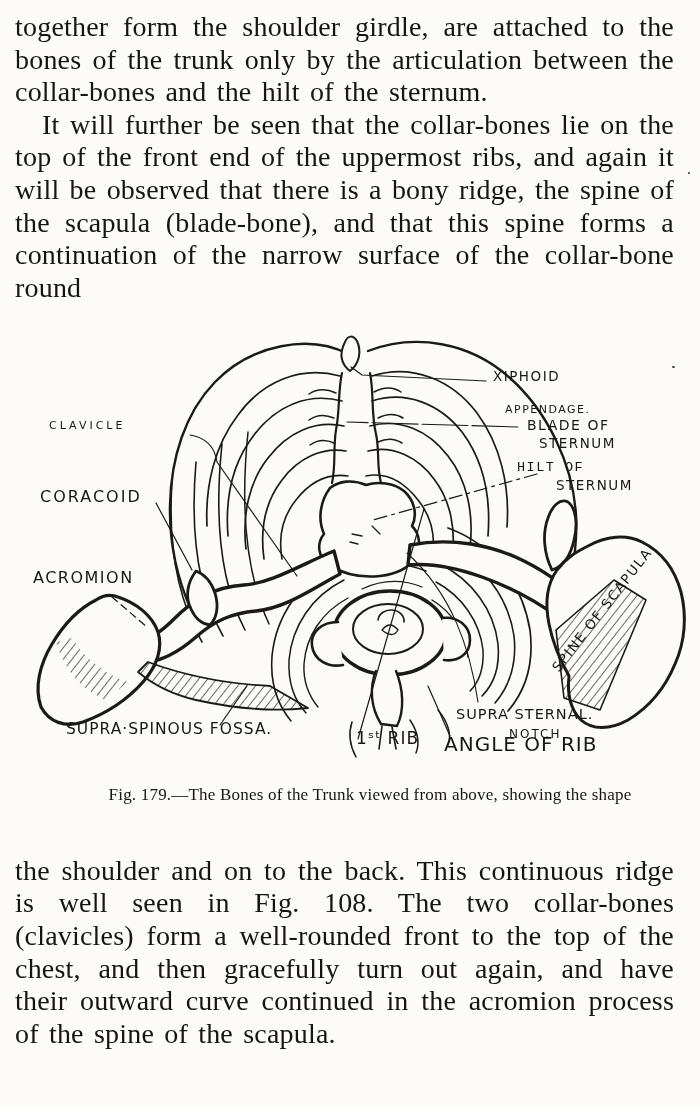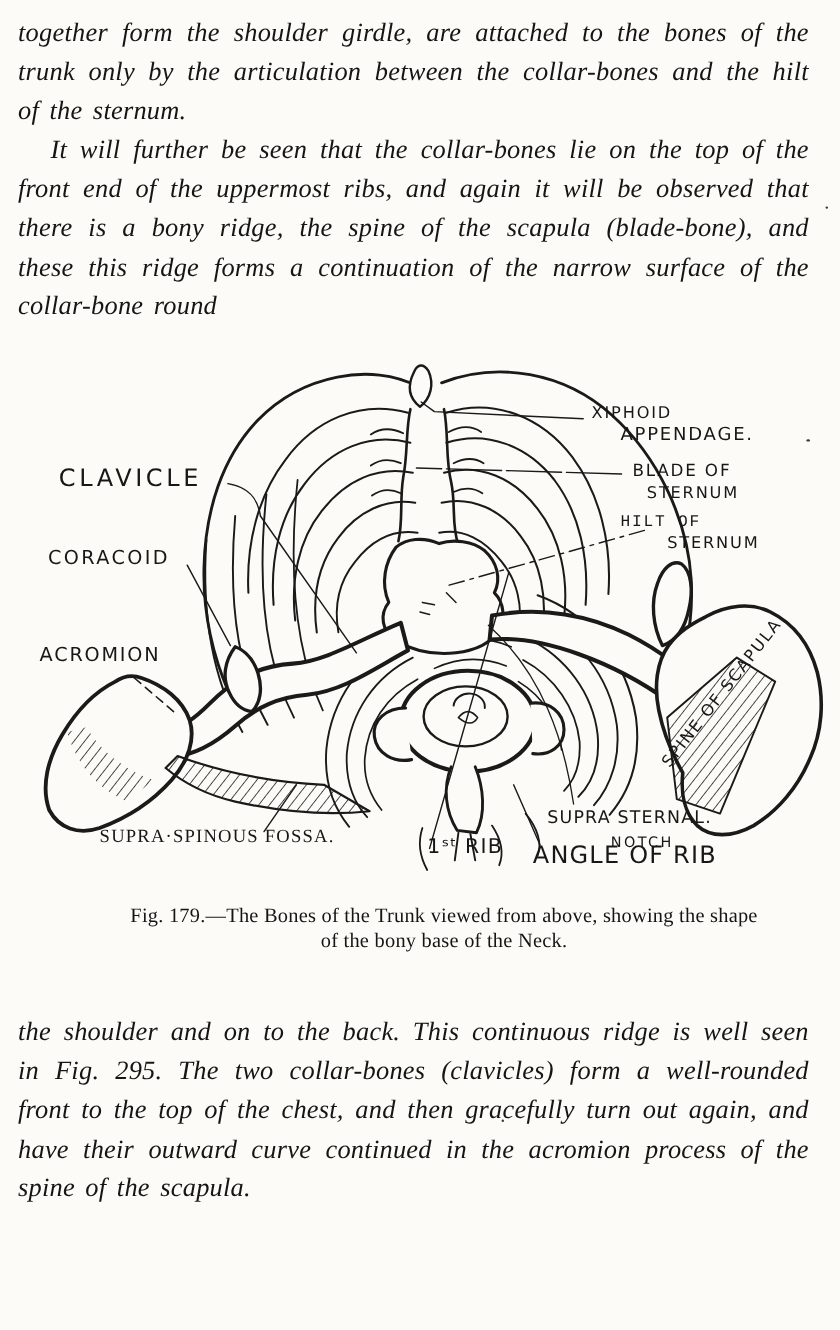--- a/index.html
+++ b/index.html
@@ -4,26 +4,25 @@
 <style>
   html,body{margin:0;padding:0;}
   body{
     width:700px;height:1108px;overflow:hidden;
     background:#fcfbf7;color:#161514;
     font-family:"Liberation Serif", serif;
     position:relative;
   }
   .text-block{
     margin:0 26px 0 15px;
-    font-size:22px;
+    font-size:28px;
     line-height:32.6px;
     text-align:justify;
     letter-spacing:0.2px;
     word-spacing:3px;
-    font-style:italic;
   }
   p{margin:0;}
   .first-para{padding-top:11px;}
   .indent{text-indent:27px;}
   .figure-wrap{
     position:relative;
     width:700px;height:445px;
     margin-top:26px;
   }
   .figure-wrap svg{position:absolute;left:0;top:0;}
@@ -45,21 +44,21 @@
   }
   .caption .cap-line{display:block;}
   .lower-text{margin-top:49px;}
   .speck{position:absolute;background:#3a3733;border-radius:50%;}
 </style>
 </head>
 <body>
 
 <div class="text-block first-para">
   <p>together form the shoulder girdle, are attached to the bones of the trunk only by the articulation between the collar-bones and the hilt of the sternum.</p>
-  <p class="indent">It will further be seen that the collar-bones lie on the top of the front end of the uppermost ribs, and again it will be observed that there is a bony ridge, the spine of the scapula (blade-bone), and these this ridge forms a continuation of the narrow surface of the collar-bone round</p>
+  <p class="indent">It will further be seen that the collar-bones lie on the top of the front end of the uppermost ribs, and again it will be observed that there is a bony ridge, the spine of the scapula (blade-bone), and that this spine forms a continuation of the narrow surface of the collar-bone round</p>
 </div>
 
 <div class="figure-wrap">
   <svg width="700" height="445" viewBox="0 0 700 445">
     <defs>
       <pattern id="hatch" width="7" height="7" patternUnits="userSpaceOnUse" patternTransform="rotate(38)">
         <line x1="0" y1="0" x2="0" y2="7" stroke="#1b1a18" stroke-width="1.3"></line>
       </pattern>
     </defs>
     <g fill="none" stroke="#1b1a18" stroke-linecap="round" stroke-linejoin="round">
@@ -149,42 +148,41 @@
       <path d="M220,395 L247,356" stroke-width="1.2"></path>
       <path d="M358,409 L424,179" stroke-width="1.2"></path>
       <path d="M450,406 L428,356" stroke-width="1.2"></path>
       <path d="M478,372 C470,318 452,264 407,223" stroke-width="1.1"></path>
       <path d="M486,51 L362,45 L351,37" stroke-width="1.2"></path>
       <path d="M518,97 L347,92" stroke-width="1.1" stroke-dasharray="46 4"></path>
       <path d="M537,144 L373,190" stroke-width="1.2" stroke-dasharray="13 5 3 5"></path>
     </g>
   </svg>
 
-  <span class="fig-label" style="left:49px;top:90px;font-size:20px;letter-spacing:3px;">CLAVICLE</span>
+  <span class="fig-label" style="left:49px;top:90px;font-size:11px;letter-spacing:3px;">CLAVICLE</span>
   <span class="fig-label" style="left:40px;top:159px;font-size:16px;letter-spacing:2px;">CORACOID</span>
   <span class="fig-label" style="left:33px;top:240px;font-size:16px;letter-spacing:1.5px;">ACROMION</span>
-  <span class="fig-label" style="left:83px;top:392px;font-size:15.5px;letter-spacing:1px;font-family:Liberation Serif, serif;">SUPRA·SPINOUS FOSSA.</span>
+  <span class="fig-label" style="left:66px;top:392px;font-size:15.5px;letter-spacing:1px;">SUPRA·SPINOUS FOSSA.</span>
   <span class="fig-label" style="left:356px;top:400px;font-size:17px;letter-spacing:1px;text-align:center;">1ˢᵗ RIB</span>
   <span class="fig-label" style="left:444px;top:404px;font-size:20px;letter-spacing:1px;">ANGLE OF RIB</span>
   <span class="fig-label" style="left:456px;top:377px;font-size:14.5px;letter-spacing:1px;">SUPRA STERNAL.</span>
   <span class="fig-label" style="left:509px;top:398px;font-size:12px;letter-spacing:2px;">NOTCH</span>
   <span class="fig-label" style="left:493px;top:40px;font-size:13.5px;letter-spacing:1.5px;">XIPHOID</span>
-  <span class="fig-label" style="left:505px;top:57px;font-size:15px;letter-spacing:1.5px;margin-left:12px;">APPENDAGE.</span>
+  <span class="fig-label" style="left:505px;top:74px;font-size:11px;letter-spacing:1.5px;">APPENDAGE.</span>
   <span class="fig-label" style="left:527px;top:88px;font-size:14px;letter-spacing:1.5px;">BLADE OF</span>
   <span class="fig-label" style="left:539px;top:107px;font-size:13.5px;letter-spacing:1.5px;">STERNUM</span>
   <span class="fig-label" style="left:517px;top:131px;font-size:13.5px;letter-spacing:1.5px;font-family:Liberation Mono, monospace;">HILT OF</span>
   <span class="fig-label" style="left:556px;top:149px;font-size:13.5px;letter-spacing:1.5px;">STERNUM</span>
   <span class="fig-label" style="left:550px;top:336px;font-size:13.5px;letter-spacing:1.5px;transform:rotate(-52deg);transform-origin:left top;">SPINE OF SCAPULA</span>
 </div>
 
 <div class="caption">
   <span class="cap-line">Fig. 179.—The Bones of the Trunk viewed from above, showing the shape</span>
-  <span class="cap-line">of the bony base of the Neck.</span>
 </div>
 
 <div class="text-block lower-text">
-  <p>the shoulder and on to the back.  This continuous ridge is well seen in Fig. 295.  The two collar-bones (clavicles) form a well-rounded front to the top of the chest, and then gracefully turn out again, and have their outward curve continued in the acromion process of the spine of the scapula.</p>
+  <p>the shoulder and on to the back.  This continuous ridge is well seen in Fig. 108.  The two collar-bones (clavicles) form a well-rounded front to the top of the chest, and then gracefully turn out again, and have their outward curve continued in the acromion process of the spine of the scapula.</p>
 </div>
 
 <span class="speck" style="left:688px;top:172px;width:2px;height:2px;"></span>
 <span class="speck" style="left:672px;top:366px;width:3px;height:2px;"></span>
 <span class="speck" style="left:645px;top:864px;width:2px;height:2px;"></span>
 <span class="speck" style="left:418px;top:933px;width:2px;height:2px;"></span>
 
 </body></html>

